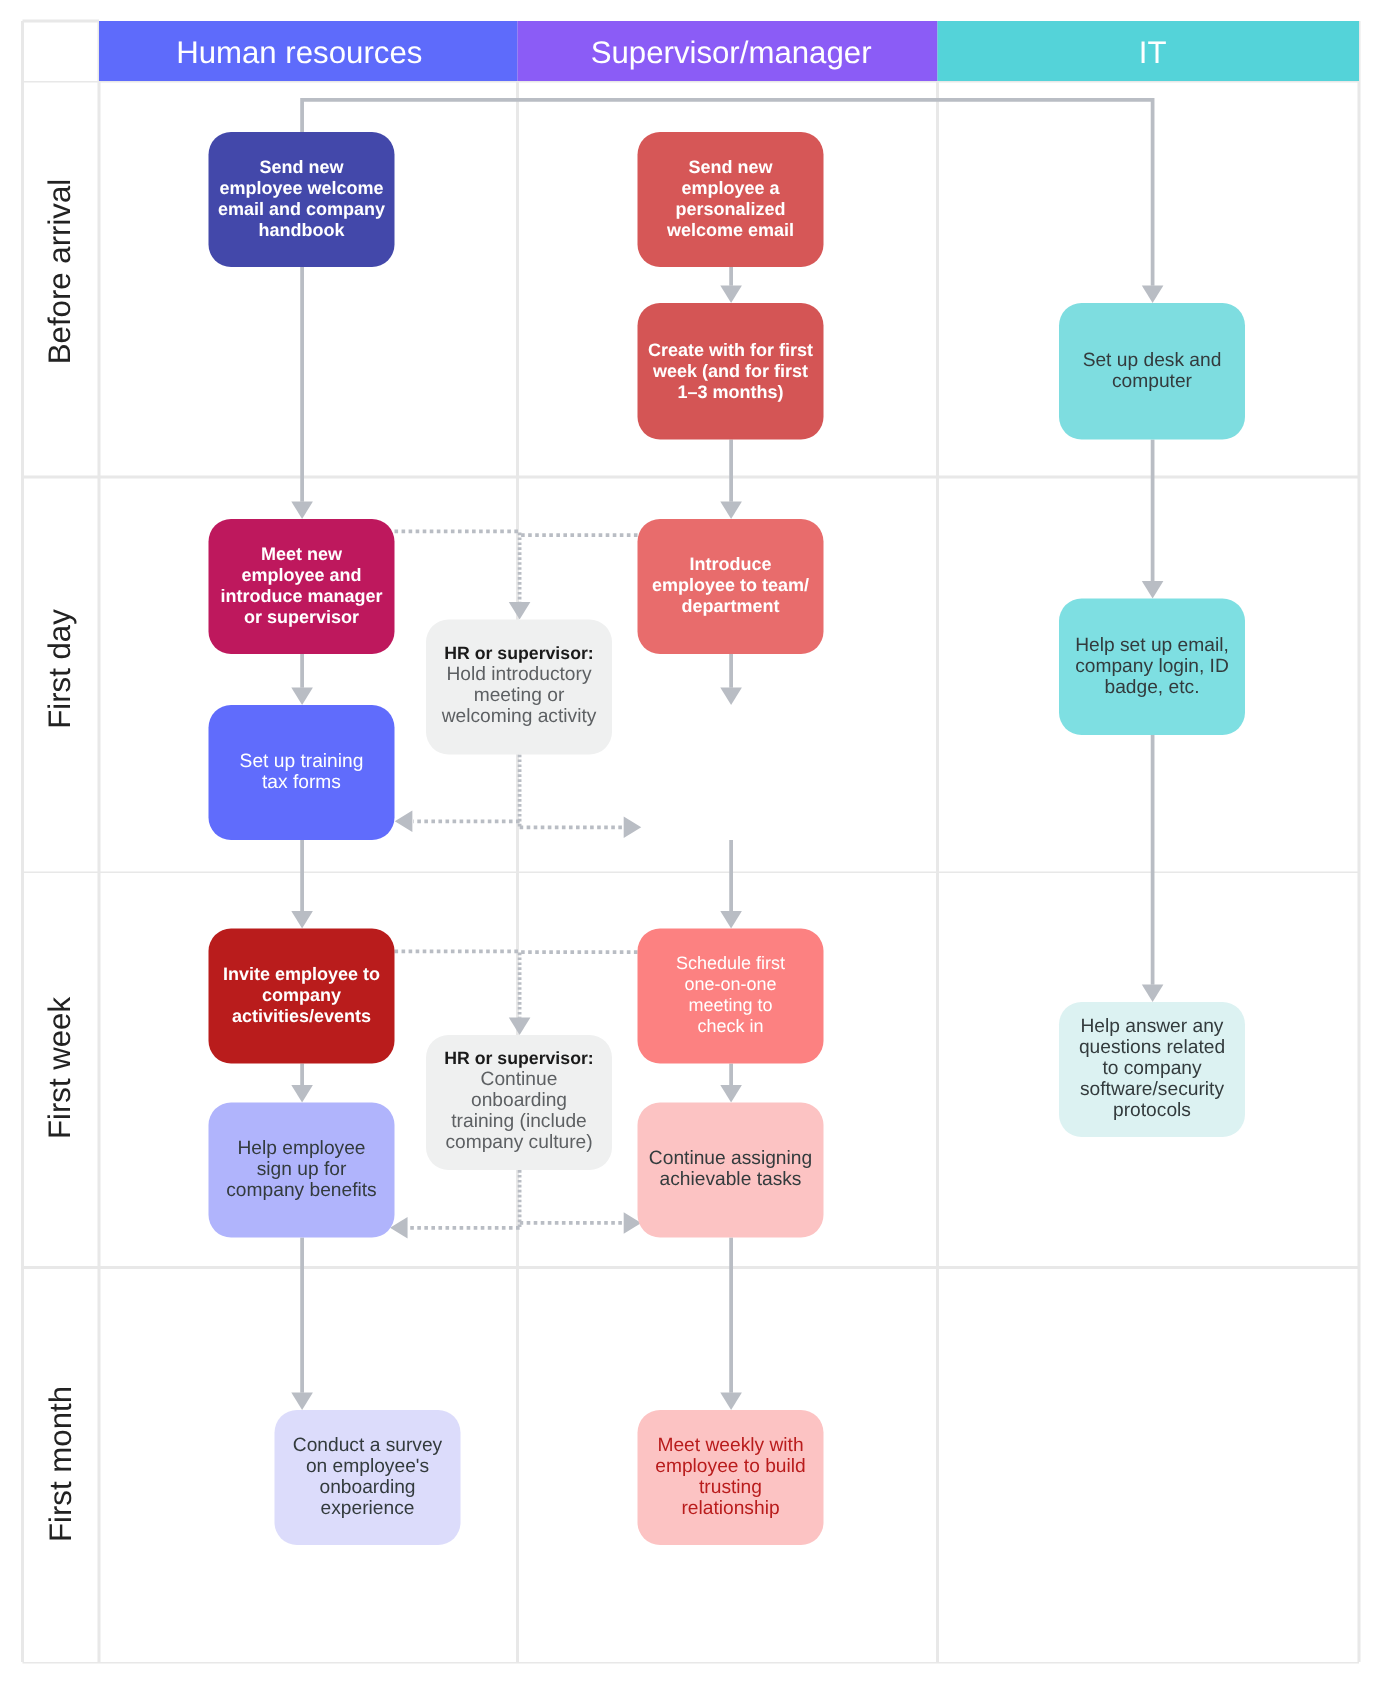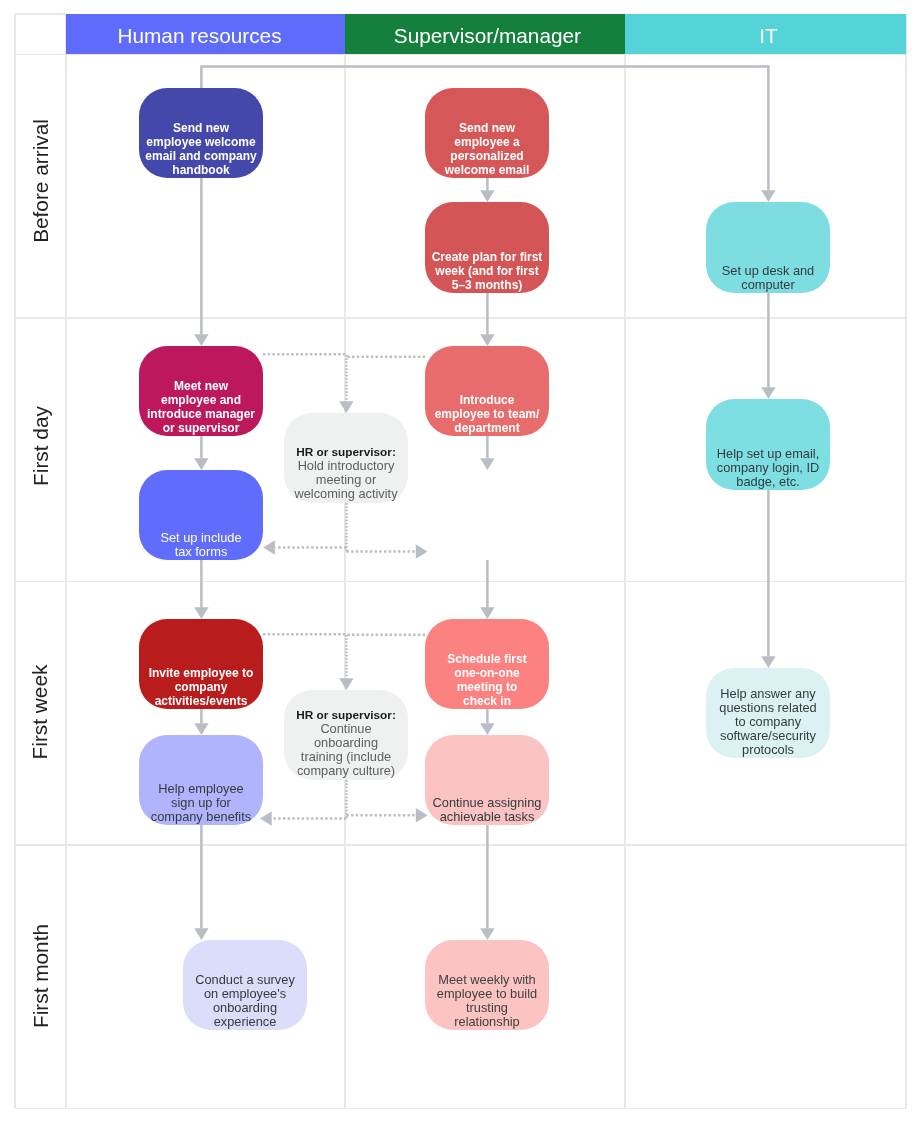--- a/index.html
+++ b/index.html
@@ -5,22 +5,22 @@
 html,body{margin:0;padding:0;background:#fff;}
 body{width:922px;height:1126px;overflow:hidden;font-family:"Liberation Sans",sans-serif;
  -webkit-font-smoothing:antialiased;text-rendering:optimizeLegibility;}
 #stage{position:relative;width:922px;height:1126px;background:#fff;}
 .gl{position:absolute;}
 .hdr{position:absolute;box-sizing:border-box;display:flex;align-items:center;justify-content:center;color:#fff;
  font-size:20.8px;}
 .hdr>span{position:relative;top:2px;}
 .rowlabel{position:absolute;display:flex;align-items:center;justify-content:center;}
 .rowlabel>span{display:block;transform:rotate(-90deg);white-space:nowrap;font-size:20.8px;color:#222;}
-.node{position:absolute;box-sizing:border-box;border-radius:28px;display:flex;
- align-items:flex-end;justify-content:center;text-align:center;
+.node{position:absolute;box-sizing:border-box;border-radius:15px;display:flex;
+ align-items:center;justify-content:center;text-align:center;
  font-size:12.8px;line-height:14px;}
 .node .nt{width:100%;white-space:nowrap;position:relative;top:-1px;}
 .node.titled .nt{top:-2px;}
 .node .ln{display:block;}
 .node b{font-weight:700;color:#1a1a1a;display:block;font-size:11.8px;}
 svg#connectors{position:absolute;left:0;top:0;width:922px;height:1126px;}
 </style>
 </head>
 <body>
 
@@ -32,21 +32,21 @@
 <div class="gl" style="left:15px;top:1107.5px;width:891.0px;height:1.5px;background:#e8e8e8"></div>
 <div class="gl" style="left:14.3px;top:14px;width:1.4px;height:1094px;background:#e8e8e8"></div>
 <div class="gl" style="left:65.3px;top:14px;width:1.4px;height:1094px;background:#e8e8e8"></div>
 <div class="gl" style="left:344.3px;top:14px;width:1.4px;height:1094px;background:#e8e8e8"></div>
 <div class="gl" style="left:624.3px;top:14px;width:1.4px;height:1094px;background:#e8e8e8"></div>
 <div class="gl" style="left:905.3px;top:14px;width:1.4px;height:1094px;background:#e8e8e8"></div>
 <div class="gl" style="left:15px;top:13.3px;width:51px;height:1.4px;background:#e8e8e8"></div>
 <div class="hdr" style="left:66px;top:14px;width:279px;height:40px;background:#5E6BFB;padding-left:0.0px;padding-right:12px">
       <span>Human resources</span>
     </div>
-<div class="hdr" style="left:345px;top:14px;width:280px;height:40px;background:#15803d;padding-left:4.8px;padding-right:0.0px">
+<div class="hdr" style="left:345px;top:14px;width:280px;height:40px;background:#8b5cf6;padding-left:4.8px;padding-right:0.0px">
       <span>Supervisor/manager</span>
     </div>
 <div class="hdr" style="left:625px;top:14px;width:281px;height:40px;background:#54D3D9;padding-left:5.8px;padding-right:0.0px">
       <span>IT</span>
     </div>
 <div class="rowlabel" style="left:15px;top:49.5px;width:51px;height:263.3px">
       <span>Before arrival</span>
     </div>
 <div class="rowlabel" style="left:15px;top:313.8px;width:51px;height:263.5px">
       <span>First day</span>
@@ -116,23 +116,23 @@
 <div class="node" style="left:425px;top:88px;width:124px;height:90px;background:#D65757;color:#ffffff;font-weight:700;font-size:12.0px;">
       <div class="nt">
         <span class="ln">Send new</span>
         <span class="ln">employee a</span>
         <span class="ln">personalized</span>
         <span class="ln">welcome email</span>
       </div>
     </div>
 <div class="node" style="left:425px;top:202px;width:124px;height:91px;background:#D45555;color:#ffffff;font-weight:700;font-size:12.0px;">
       <div class="nt">
-        <span class="ln">Create plan for first</span>
+        <span class="ln">Create with for first</span>
         <span class="ln">week (and for first</span>
-        <span class="ln">5–3 months)</span>
+        <span class="ln">1–3 months)</span>
       </div>
     </div>
 <div class="node" style="left:706px;top:202px;width:124px;height:91px;background:#7EDDE0;color:#333b3d;">
       <div class="nt">
         <span class="ln">Set up desk and</span>
         <span class="ln">computer</span>
       </div>
     </div>
 <div class="node" style="left:139px;top:346px;width:124px;height:90px;background:#be185d;color:#ffffff;font-weight:700;font-size:12.0px;">
       <div class="nt">
@@ -159,32 +159,32 @@
     </div>
 <div class="node" style="left:706px;top:399px;width:124px;height:91px;background:#7EDFE2;color:#333b3d;">
       <div class="nt">
         <span class="ln">Help set up email,</span>
         <span class="ln">company login, ID</span>
         <span class="ln">badge, etc.</span>
       </div>
     </div>
 <div class="node" style="left:139px;top:470px;width:124px;height:90px;background:#606CFC;color:#ffffff;">
       <div class="nt">
-        <span class="ln">Set up include</span>
+        <span class="ln">Set up training</span>
         <span class="ln">tax forms</span>
       </div>
     </div>
 <div class="node" style="left:139px;top:619px;width:124px;height:90px;background:#b91c1c;color:#ffffff;font-weight:700;font-size:12.0px;">
       <div class="nt">
         <span class="ln">Invite employee to</span>
         <span class="ln">company</span>
         <span class="ln">activities/events</span>
       </div>
     </div>
-<div class="node" style="left:425px;top:619px;width:124px;height:90px;background:#FC8181;color:#ffffff;font-weight:700;font-size:12.0px;">
+<div class="node" style="left:425px;top:619px;width:124px;height:90px;background:#FC8181;color:#ffffff;font-weight:400;font-size:12.0px;">
       <div class="nt">
         <span class="ln">Schedule first</span>
         <span class="ln">one-on-one</span>
         <span class="ln">meeting to</span>
         <span class="ln">check in</span>
       </div>
     </div>
 <div class="node titled" style="left:284px;top:690px;width:124px;height:90px;background:#EFF0F0;color:#5d6063;">
       <div class="nt">
         <b>HR or supervisor:</b>
@@ -217,21 +217,21 @@
       </div>
     </div>
 <div class="node" style="left:139px;top:940px;width:124px;height:90px;background:#DCDCFB;color:#333b3d;margin-left:44px;">
       <div class="nt">
         <span class="ln">Conduct a survey</span>
         <span class="ln">on employee's</span>
         <span class="ln">onboarding</span>
         <span class="ln">experience</span>
       </div>
     </div>
-<div class="node" style="left:425px;top:940px;width:124px;height:90px;background:#FCC3C3;color:#404040;">
+<div class="node" style="left:425px;top:940px;width:124px;height:90px;background:#FCC3C3;color:#b91c1c;">
       <div class="nt">
         <span class="ln">Meet weekly with</span>
         <span class="ln">employee to build</span>
         <span class="ln">trusting</span>
         <span class="ln">relationship</span>
       </div>
     </div>
 </div>
 
 </body></html>

